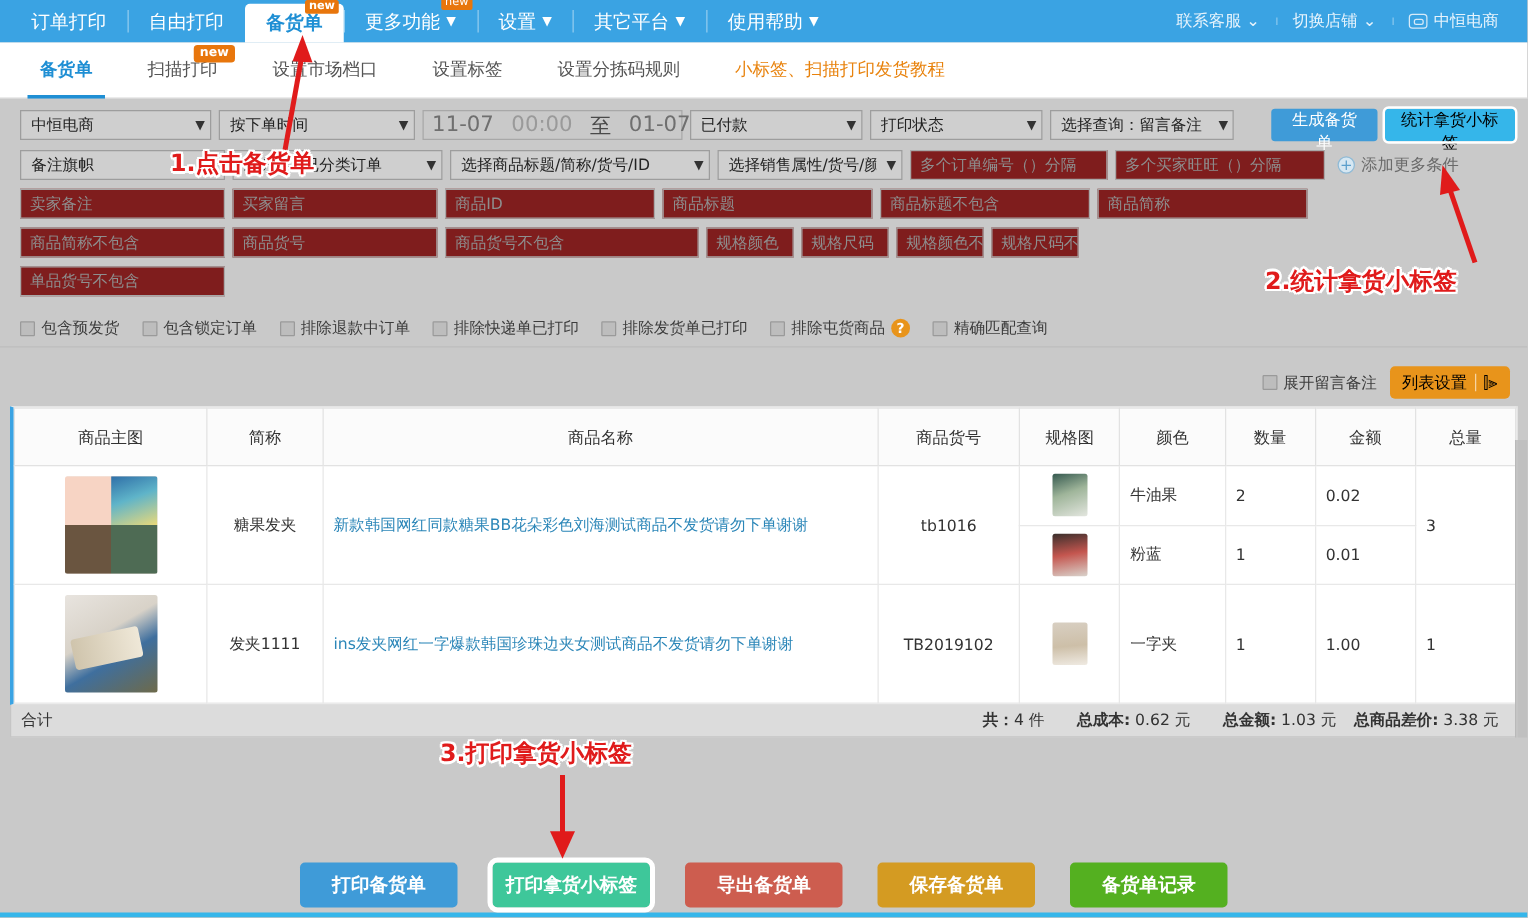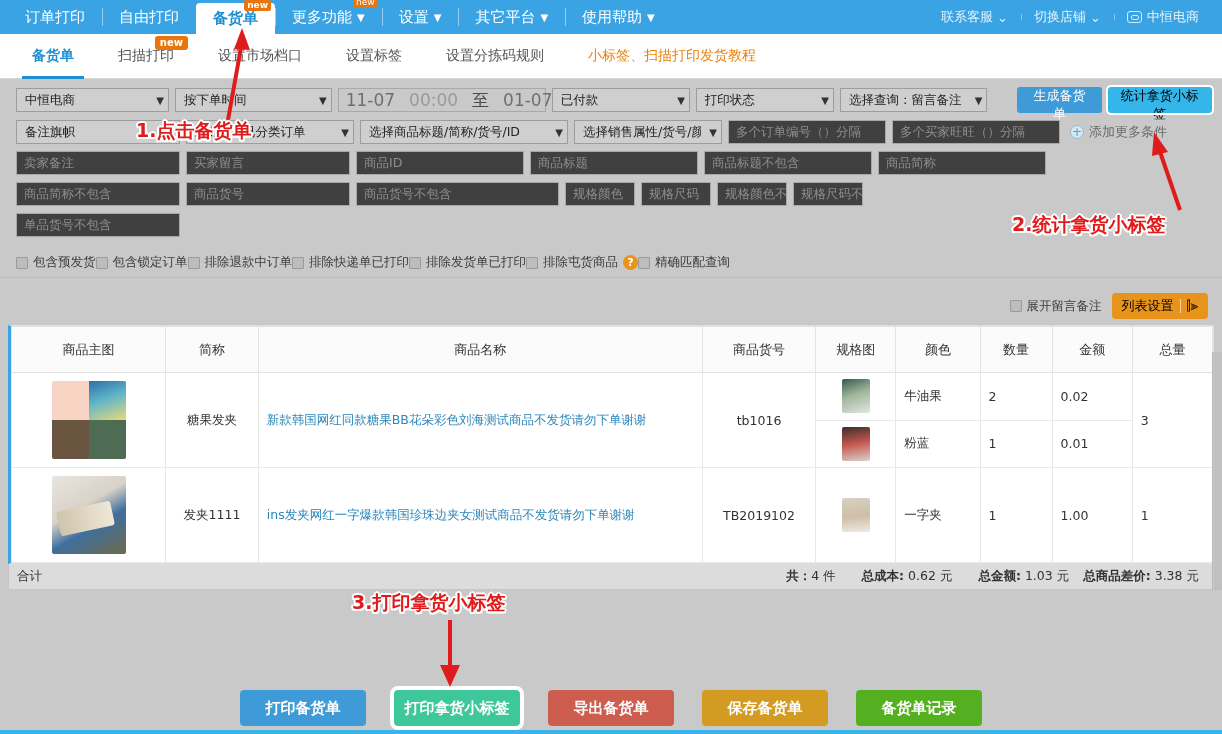--- a/index.html
+++ b/index.html
@@ -93,21 +93,21 @@
   }
   .frow{ display:flex; align-items:center; gap:6px; margin-bottom:7px; }
   .sel{
     height:24px; border:1px solid #9d9d9d; background:#cfcfcf;
     display:flex; align-items:center; padding:0 4px 0 8px;
     font-size:12.5px; color:#222; white-space:nowrap; cursor:pointer;
     position:relative;
   }
   .sel .cv{ margin-left:auto; padding-left:8px; font-size:10px; color:#333;}
   .inp{
-    height:24px; border:1px solid #a8a8a8; background:#404040;
+    height:24px; border:1px solid #a8a8a8; background:#7f1d1d;
     display:flex; align-items:center; padding:0 7px;
     font-size:12.5px; color:#8e8e8e; white-space:nowrap; overflow:hidden;
     cursor:text;
   }
   .daterange{
     height:24px; border:1px solid #a8a8a8; background:#c9c9c9;
     display:flex; align-items:center; padding:0 7px; gap:14px;
     font-size:17px; white-space:nowrap; cursor:text;
   }
   .daterange .d{ color:#6f6f6f; }
@@ -129,21 +129,21 @@
     display:flex; align-items:center; color:#6a6a6a; font-size:13px;
     cursor:pointer; margin-left:4px;
   }
   .plus-ico{
     width:14px;height:14px;border-radius:50%;border:1px solid #8fbad6;
     color:#5b9fcc;display:inline-flex;align-items:center;justify-content:center;
     font-size:12px;line-height:1;margin-right:5px;background:#d6e7f2;
   }
 
   
-  .checkrow{ display:flex; align-items:flex-end; padding:4px 12px 6px 16px; background:#c9c9c9;}
+  .checkrow{ display:flex; align-items:flex-end; gap:18px; padding:4px 12px 6px 16px; background:#c9c9c9;}
   .ck{ display:flex; align-items:center; font-size:12.5px; color:#3c3c3c; cursor:pointer; white-space:nowrap;}
   .box{
     width:12px;height:12px;border:1px solid #9a9a9a;background:#bdbdbd;
     margin-right:5px;display:inline-block;border-radius:1px;
   }
   .qmark{
     width:15px;height:15px;border-radius:50%;background:#e8941b;color:#fff;
     font-size:11px;display:inline-flex;align-items:center;justify-content:center;
     margin-left:5px;font-weight:bold;cursor:pointer;
   }

